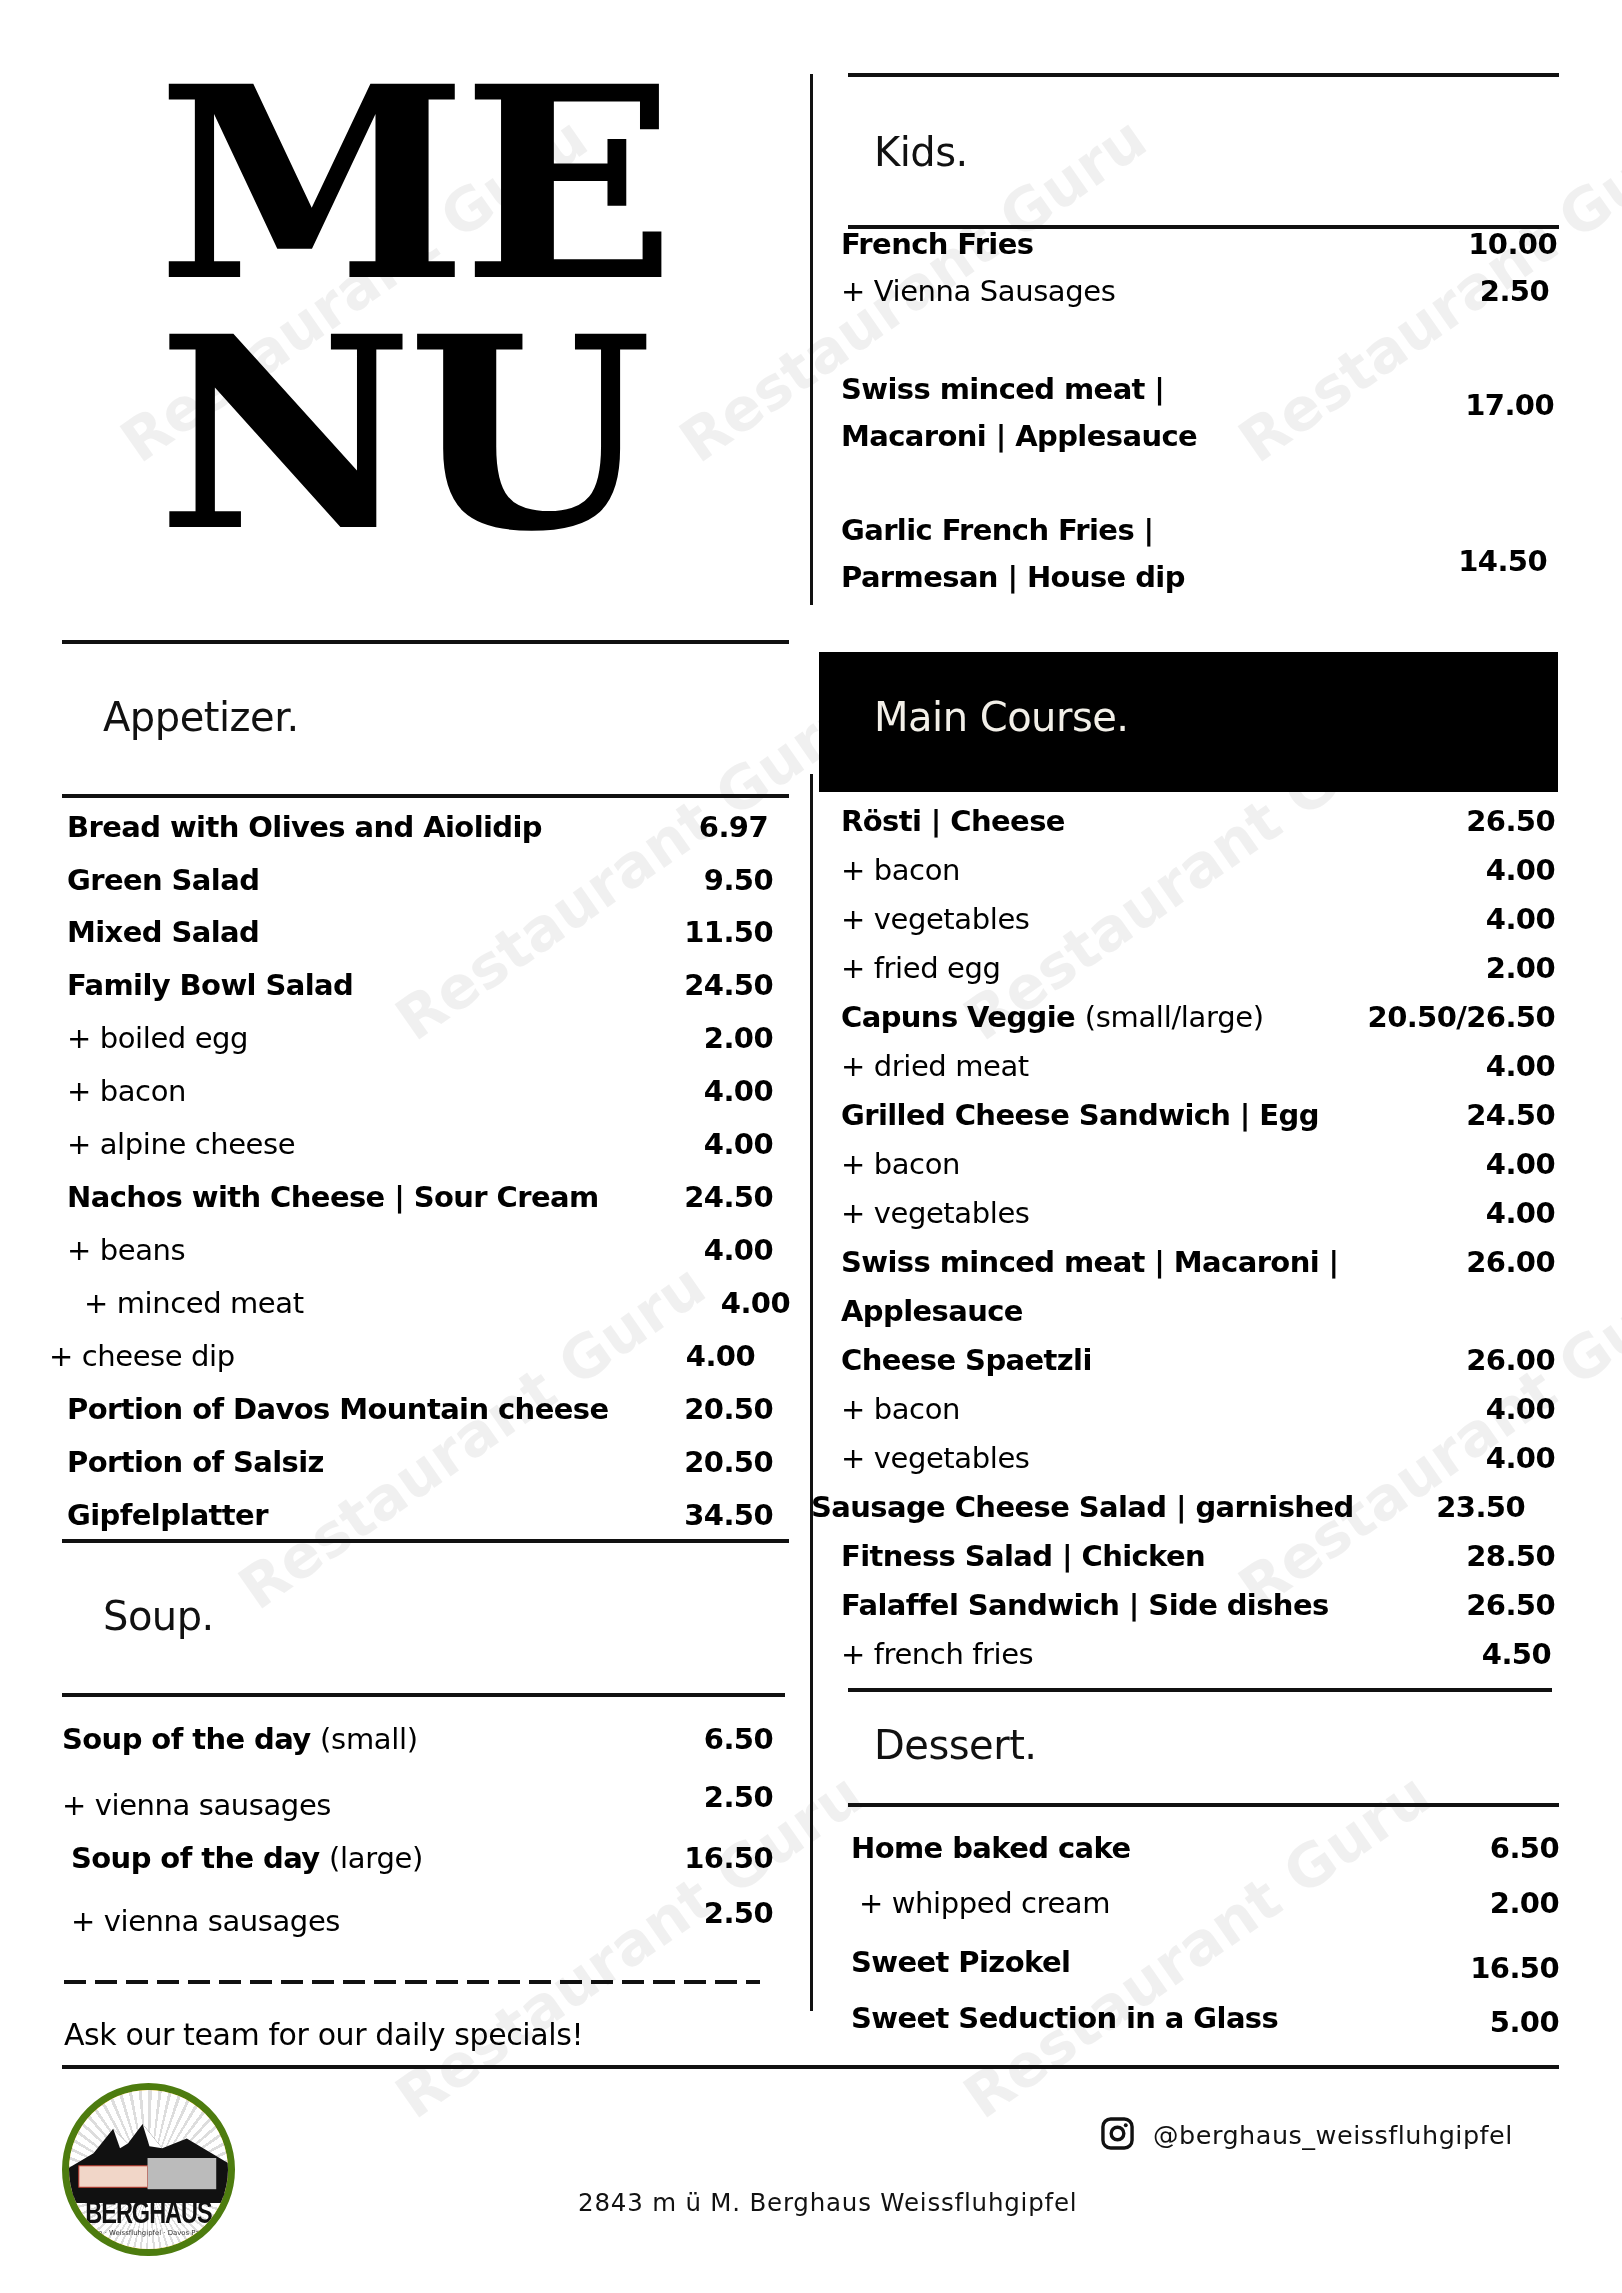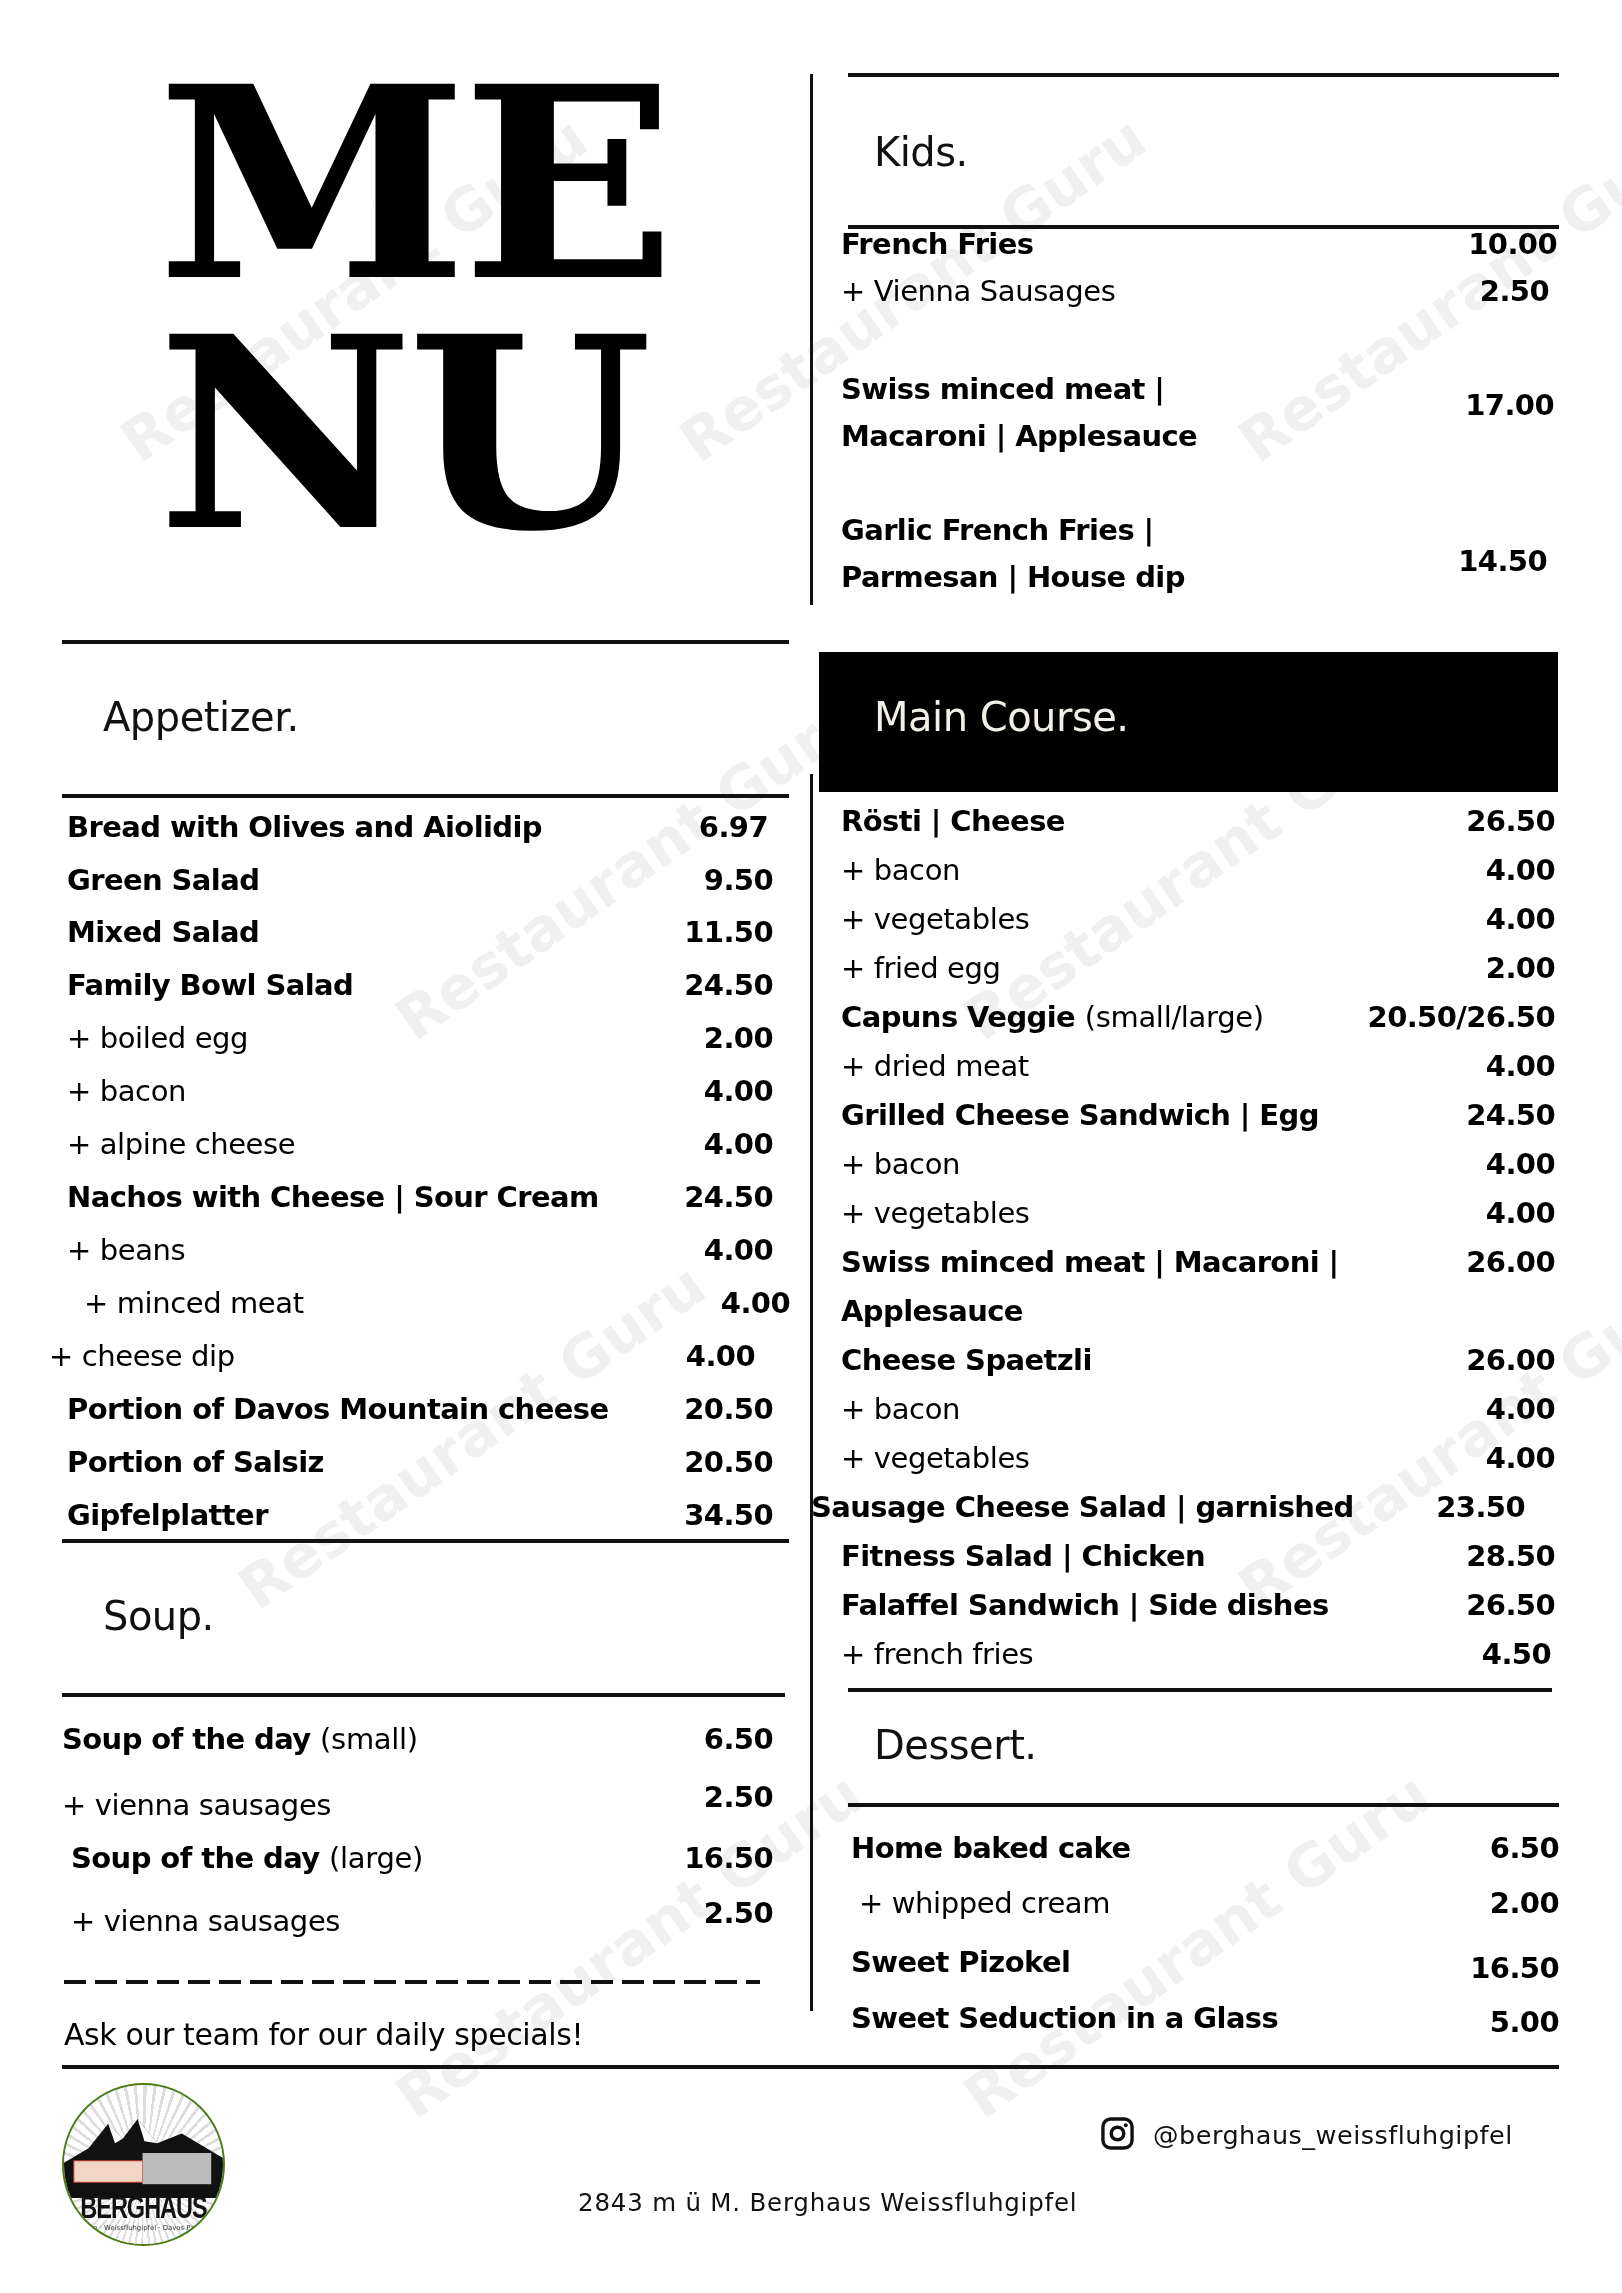--- a/index.html
+++ b/index.html
@@ -37,21 +37,21 @@
   .block-name { position: absolute; font-size: 29px; font-weight: 700; letter-spacing: -0.6px; line-height: 47px; }
 
   .dashes {
     position: absolute; left: 64px; top: 1980px; width: 696px; height: 3.9px;
     background: repeating-linear-gradient(90deg, #111 0 21.6px, transparent 21.6px 31px);
   }
   .specials { position: absolute; left: 64px; top: 2017px; font-size: 30px; font-weight: 400; letter-spacing: -0.4px; }
 
   .logo {
     position: absolute; left: 62px; top: 2083px; width: 159px; height: 159px; border-radius: 50%;
-    border: 2px solid #4d7c0f; overflow: hidden; background: #c4b5fd;
+    border: 7px solid #4d7c0f; overflow: hidden; background: #eab308;
   }
   .logo .sky { position: absolute; inset: 0;
     background: repeating-conic-gradient(from 0deg at 50% 60%, #ddd 0 2deg, #fff 2deg 6deg); }
   .logo .mtn { position: absolute; left: 0; top: 29px; width: 159px; height: 78px; }
   .logo .band { position: absolute; left: 0; top: 103px; width: 159px; height: 9.8px; background: #111; }
   .logo .name {
     position: absolute; left: 0; width: 100%; top: 110px; text-align: center;
     font-family: "Liberation Sans", sans-serif; font-weight: 700; font-size: 23.5px; letter-spacing: -1px;
     transform: scaleY(1.3); color: #111;
   }

